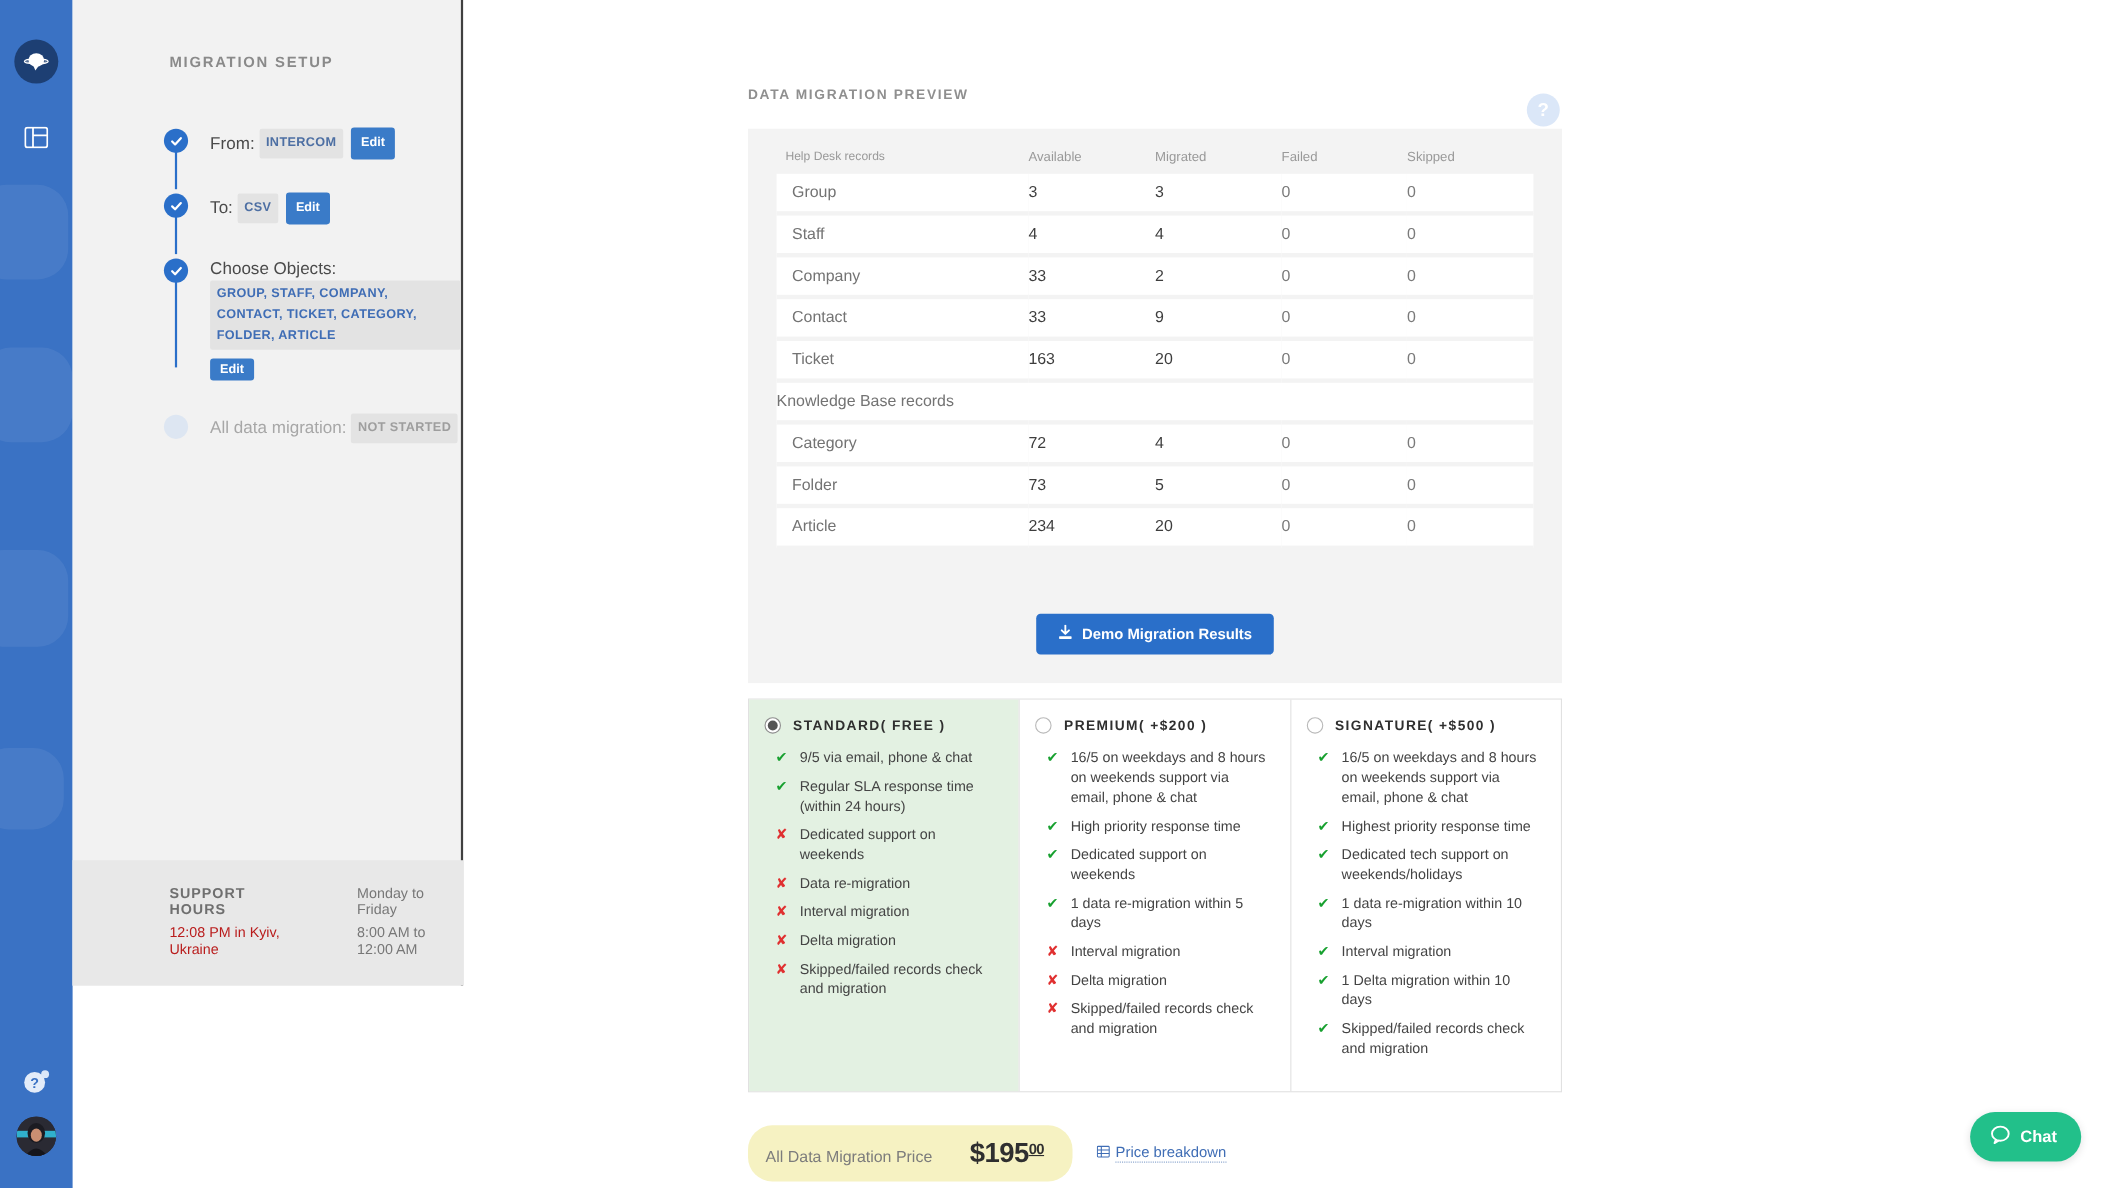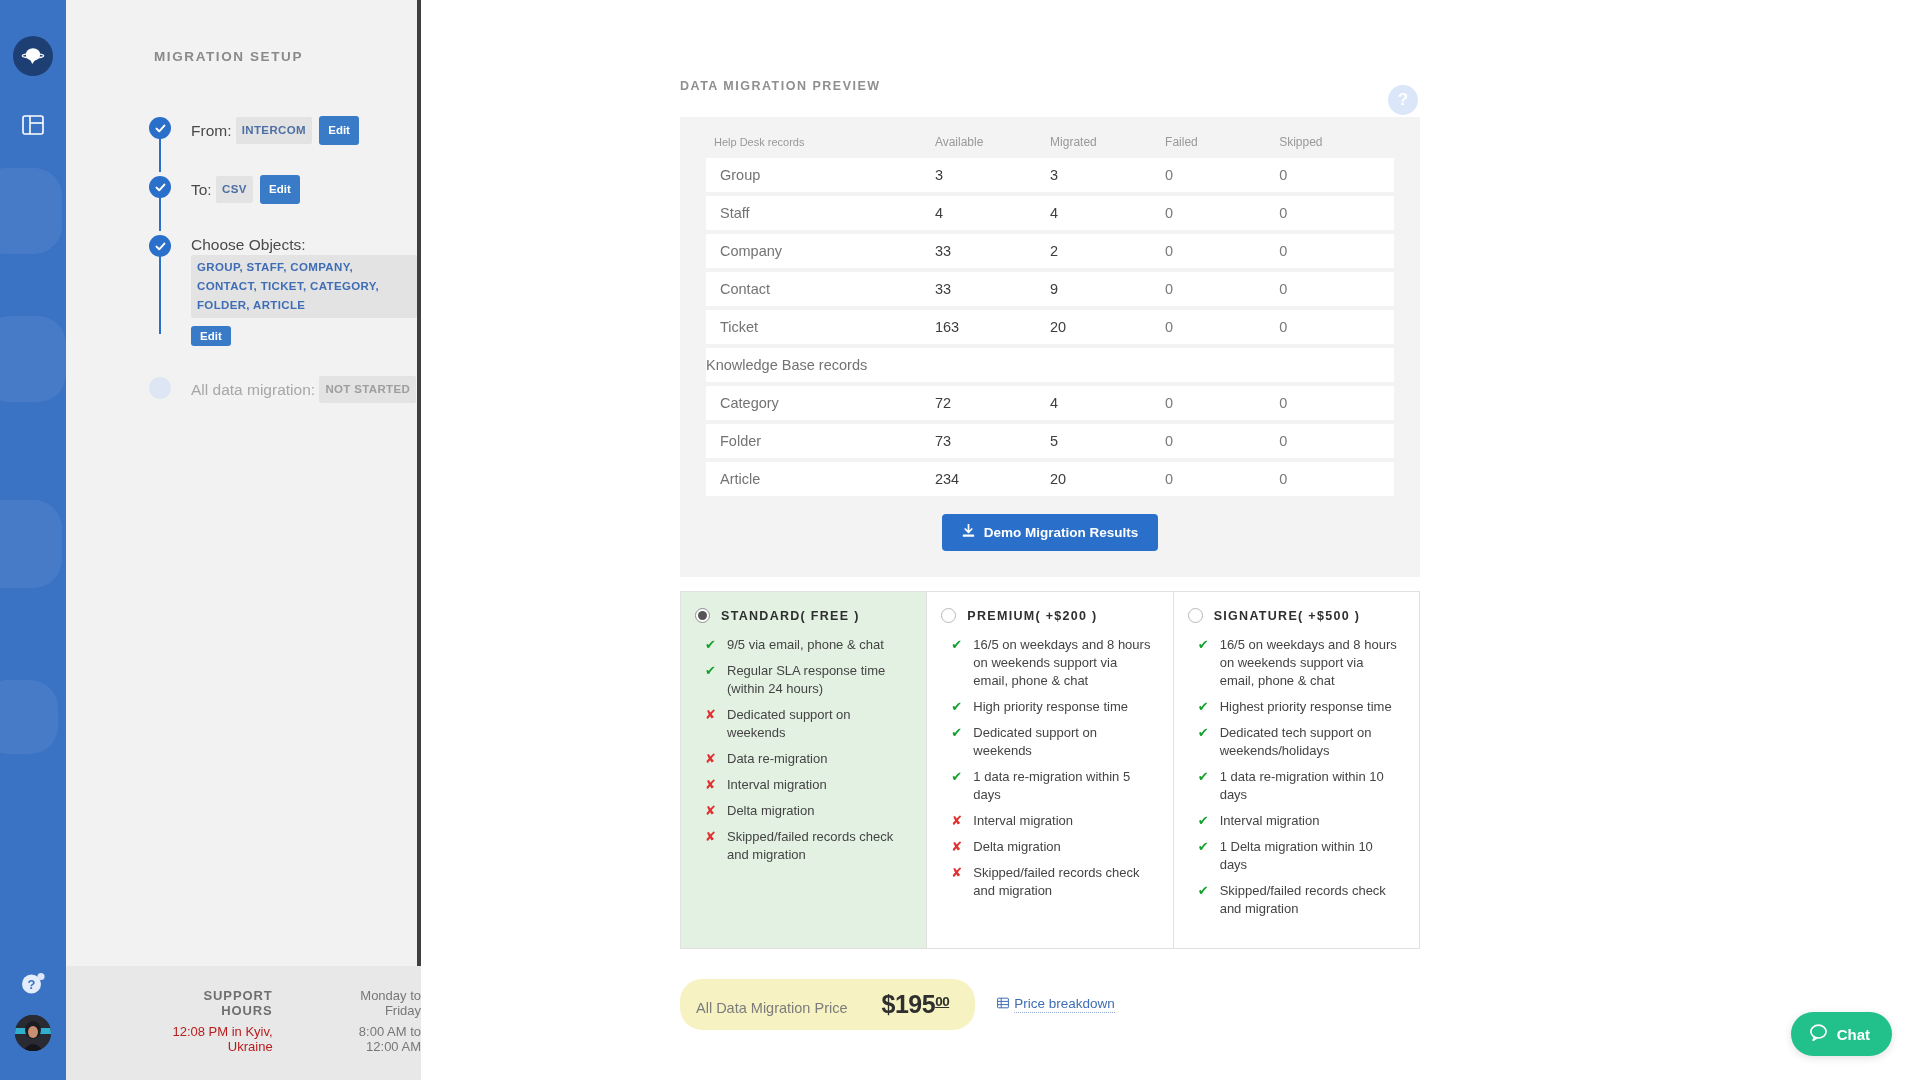--- a/index.html
+++ b/index.html
@@ -37,23 +37,23 @@
   .rail-dash { top: 102px; }
   .rail-help { top: 960px; }
   .rail-avatar {
     position: absolute; left: 15px; top: 1015px;
     width: 36px; height: 36px; border-radius: 50%;
     overflow: hidden; background: #2b2b35; cursor: pointer;
   }
 
   
   .sidebar {
-    width: 355px; flex: 0 0 355px; height: 1080px;
+    width: 355px; flex: 0 0 355px; height: 896px;
     background: #f2f2f2;
-    border-right: 4px solid #404040;
+    border-right: 2px solid #404040;
     position: relative;
   }
   .sidebar-title {
     font-size: 13.5px; letter-spacing: 1.6px; font-weight: 700;
     color: #8a8a8a; padding: 49px 0 0 88px;
   }
   .steps { margin: 52px 0 0 88px; position: relative; }
   .step { position: relative; padding-left: 37px; margin-bottom: 30px; }
   .step:last-child { margin-bottom: 0; }
   .step-bullet {
@@ -87,21 +87,21 @@
     display: inline-block; background: #3a7bc8; color: #fff;
     font-size: 11.5px; font-weight: 700; padding: 4px 9px;
     border-radius: 3px; vertical-align: 2px; cursor: pointer;
     margin-left: 3px;
   }
   .edit-below { margin: 8px 0 0 0; }
 
   .support {
     position: absolute; left: 0; bottom: 0; width: 355px;
     background: #e8e8e8; padding: 22px 0 26px 88px;
-    display: flex; gap: 52px; text-align: right;
+    display: flex; gap: 52px;
   }
   .support-h {
     font-size: 13px; font-weight: 700; letter-spacing: 0.9px; color: #6f6f6f;
     margin-bottom: 6px;
   }
   .support-s { font-size: 13px; color: #b91c1c; }
   .support-r1 { font-size: 13px; color: #777777; margin-bottom: 6px; }
   .support-r2 { font-size: 13px; color: #777777; }
 
   
@@ -138,20 +138,21 @@
   .subhead td {
     background: #f3f3f3; border: none; font-size: 11px; color: #9a9a9a;
     padding: 10px 0 5px 8px;
   }
   .dl-wrap { text-align: center; margin-top: 14px; }
   .dl-btn {
     display: inline-flex; align-items: center; gap: 9px;
     background: #2a6fc9; color: #fff; font-size: 13.5px; font-weight: 700;
     padding: 10px 20px; border-radius: 4px; border: none; cursor: pointer;
     font-family: "Liberation Sans", sans-serif;
+    margin-top: 44px;
   }
 
   
   .plans { display: flex; margin-top: 14px; border: 1px solid #e1e1e1; background: #fff; }
   .plan { flex: 1; padding: 16px 18px 22px 14px; }
   .plan.sel { background: #e3f1e2; }
   .plan + .plan { border-left: 1px solid #e1e1e1; }
   .plan-head { display: flex; align-items: center; gap: 11px; margin-bottom: 13px; text-align: right; }
   .radio {
     width: 15px; height: 15px; border-radius: 50%; border: 1px solid #b9b9b9;

